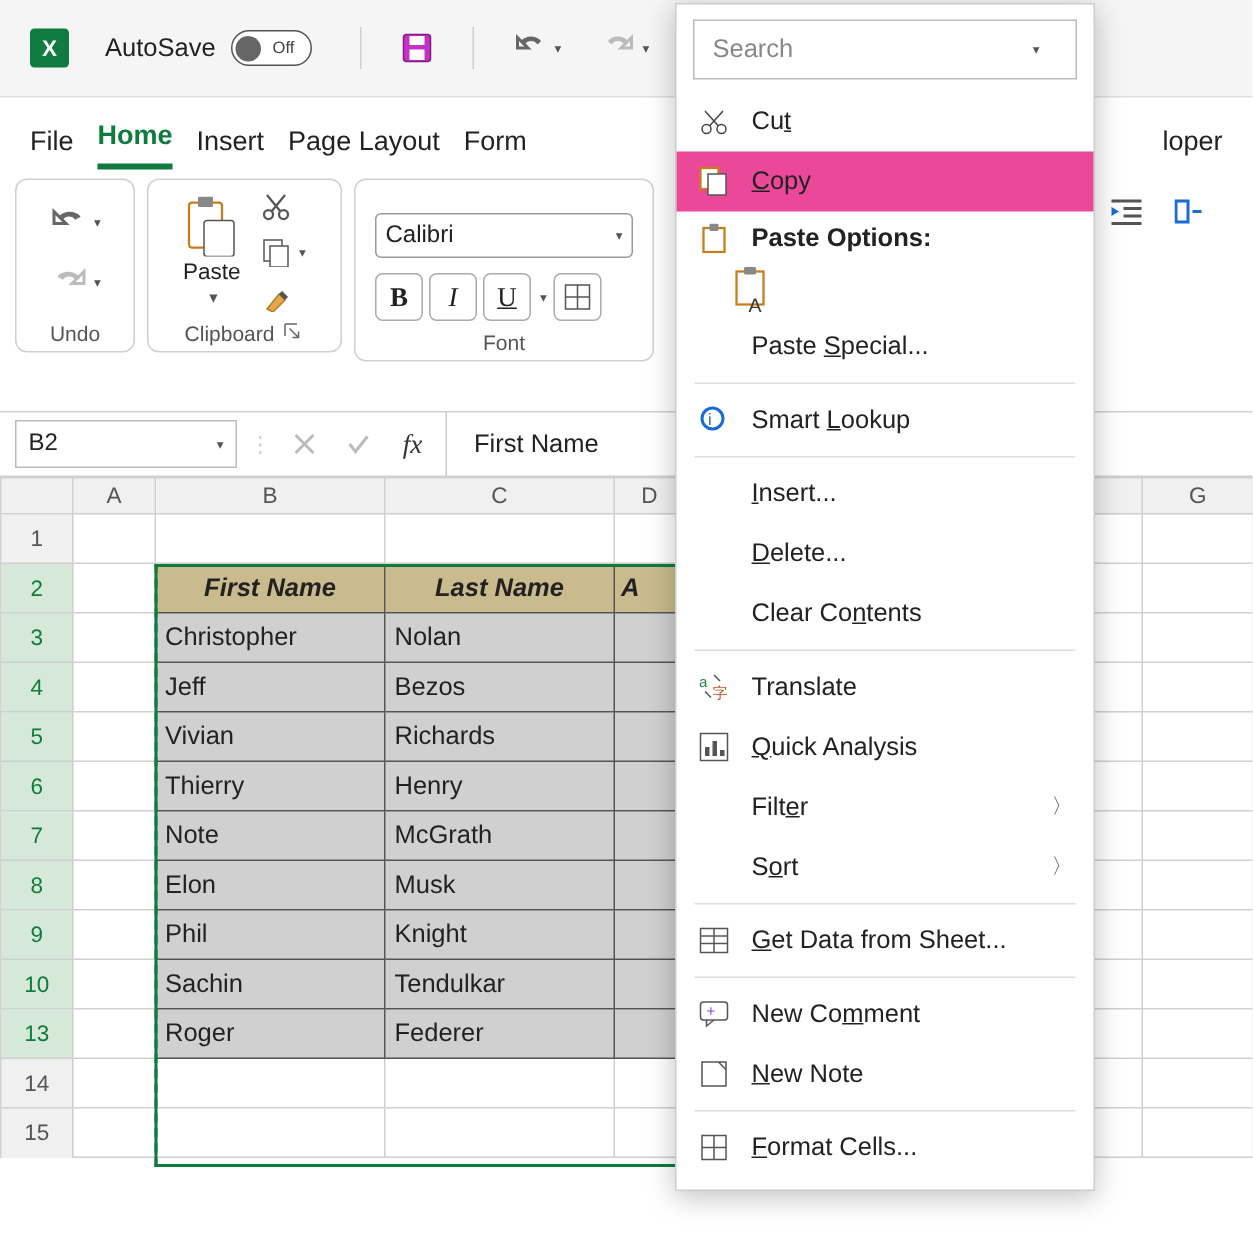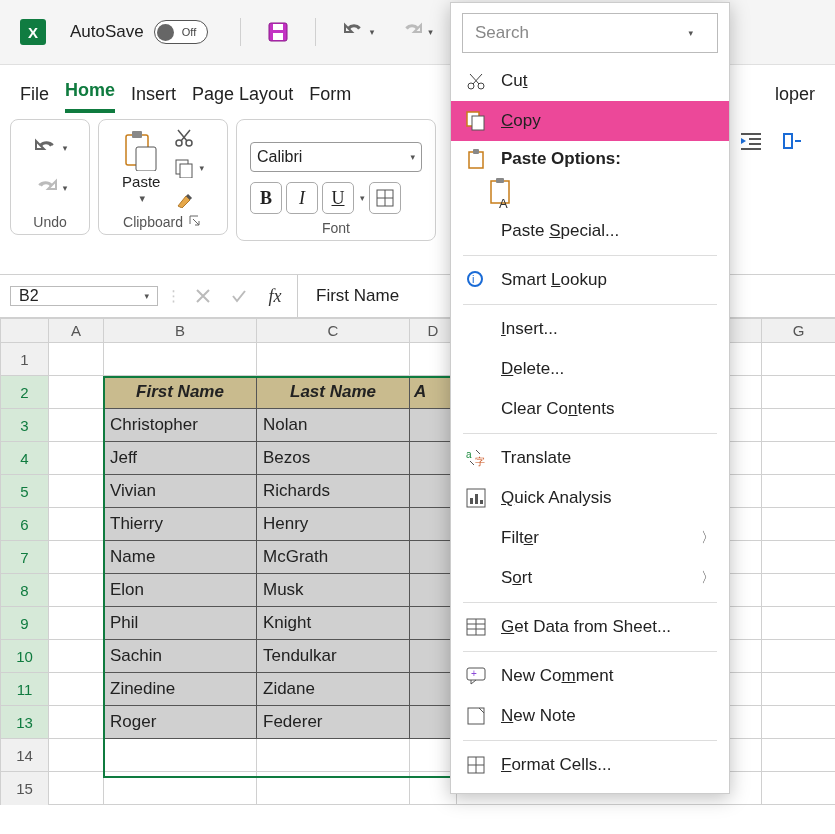--- a/index.html
+++ b/index.html
@@ -37,21 +37,21 @@
   .font-select{ width:172px; height:30px; border:1px solid #999; border-radius:4px; font-size:16px; padding:2px 6px; background:#fff; display:flex; align-items:center; justify-content:space-between;margin-top:14px;}
   .font-group-row2{ display:flex; gap:4px; align-items:center;}
   .fmt-btn{ width:32px; height:32px; border:1px solid #aaa; border-radius:5px; display:flex; align-items:center; justify-content:center; font-family:"Times New Roman",serif; font-size:18px;}
   .fmt-btn.bold{ font-weight:bold;}
   .fmt-btn.italic{ font-style:italic;}
   .ribbon-right{ display:flex; align-items:center; gap:14px; margin-left:auto; padding:8px 18px;}
   .ribbon-btn{ width:28px; height:28px; display:flex; align-items:center; justify-content:center;}
   .ribbon-body{ display:flex; flex-direction:column; flex:1;}
   
   .fbar{ display:flex; align-items:center; border-top:1px solid #d0d0d0; border-bottom:1px solid #d0d0d0; height:44px; margin-top:6px; padding:0 10px; gap:8px;}
-  .namebox{ width:148px; height:20px; border:1px solid #bbb; display:flex; align-items:center; justify-content:space-between; padding:0 8px; font-size:16px;}
+  .namebox{ width:148px; height:32px; border:1px solid #bbb; display:flex; align-items:center; justify-content:space-between; padding:0 8px; font-size:16px;}
   .fbar-btn{ width:28px; height:28px; display:flex; align-items:center; justify-content:center; color:#888;}
   .fx{ font-style:italic; font-family:"Times New Roman",serif; font-size:18px; color:#333;}
   .fbar-val{ flex:1; border-left:1px solid #ccc; height:100%; display:flex; align-items:center; padding-left:18px; font-size:17px;}
   
   .grid{ position:relative; user-select:none;}
   .grid table{ border-collapse:collapse; width:835px; table-layout:fixed;}
   .grid .colhead td{ background:#f0f0f0; border:1px solid #d0d0d0; text-align:center; font-size:15px; color:#555; height:24px;}
   .rowhead{ background:#f0f0f0; border:1px solid #d0d0d0; text-align:center; font-size:15px; color:#555; width:46px;}
   .rowhead.sel, .colhead .sel{ background:#d6e9d8; color:#0f7b3f; font-weight:500;}
   .cell{ border:1px solid #d0d0d0; height:33px; padding:0 6px; font-size:17px;}
@@ -327,21 +327,21 @@
           <td class="cell"></td>
           <td class="cell data-cell">Thierry</td>
           <td class="cell data-cell">Henry</td>
           <td class="cell data-cell"></td>
           <td class="cell"></td>
           <td class="cell"></td>
         </tr>
   <tr>
           <td class="rowhead sel">7</td>
           <td class="cell"></td>
-          <td class="cell data-cell">Name</td>
+          <td class="cell data-cell">Note</td>
           <td class="cell data-cell">McGrath</td>
           <td class="cell data-cell"></td>
           <td class="cell"></td>
           <td class="cell"></td>
         </tr>
   <tr>
           <td class="rowhead sel">8</td>
           <td class="cell"></td>
           <td class="cell data-cell">Elon</td>
           <td class="cell data-cell">Musk</td>
@@ -356,29 +356,20 @@
           <td class="cell data-cell">Knight</td>
           <td class="cell data-cell"></td>
           <td class="cell"></td>
           <td class="cell"></td>
         </tr>
   <tr>
           <td class="rowhead sel">10</td>
           <td class="cell"></td>
           <td class="cell data-cell">Sachin</td>
           <td class="cell data-cell">Tendulkar</td>
-          <td class="cell data-cell"></td>
-          <td class="cell"></td>
-          <td class="cell"></td>
-        </tr>
-  <tr>
-          <td class="rowhead sel">11</td>
-          <td class="cell"></td>
-          <td class="cell data-cell">Zinedine</td>
-          <td class="cell data-cell">Zidane</td>
           <td class="cell data-cell"></td>
           <td class="cell"></td>
           <td class="cell"></td>
         </tr>
   <tr>
           <td class="rowhead sel">13</td>
           <td class="cell"></td>
           <td class="cell data-cell">Roger</td>
           <td class="cell data-cell">Federer</td>
           <td class="cell data-cell"></td>

